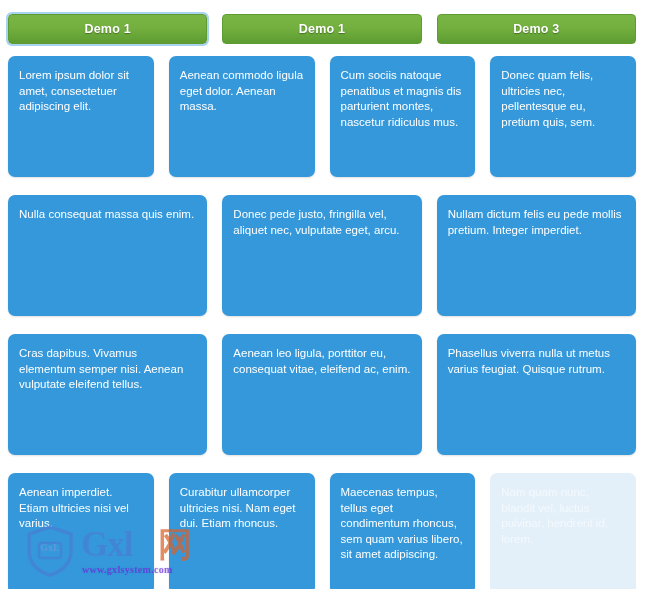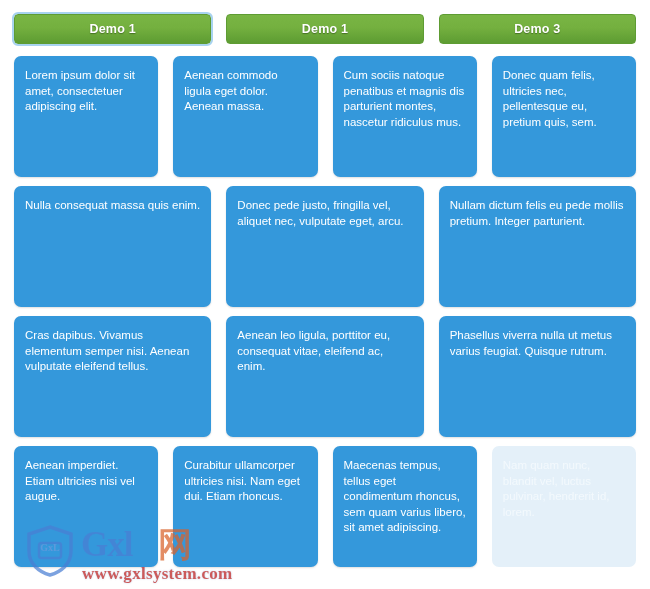--- a/index.html
+++ b/index.html
@@ -16,21 +16,21 @@
     overflow: hidden;
     position: relative;
   }
 
   .board {
     position: absolute;
     left: 0;
     top: 0;
     width: 650px;
     height: 589px;
-    padding: 14px 14px 0 14px;
+    padding: 14px 14px 0 8px;
   }
 
   
   .header-row {
     display: flex;
     gap: 15px;
     margin-bottom: 12px;
   }
   .col-header {
     flex: 1 1 0;
@@ -51,21 +51,21 @@
   .col-header.active {
     outline: 2px solid #a8d3ef;
     outline-offset: 0px;
     box-shadow: 0 0 0 1px #8cc3e8;
   }
 
   
   .grid-row {
     display: flex;
     gap: 15px;
-    margin-bottom: 9px;
+    margin-bottom: 18px;
     justify-content: center;
   }
   .card {
     flex: 1 1 0;
     height: 121px;
     border-radius: 7px;
     background: #3498db;
     color: #ffffff;
     font-size: 11.5px;
     line-height: 15.5px;
@@ -120,23 +120,23 @@
     font-size: 34px;
     font-weight: bold;
     color: #d9622a;
     line-height: 40px;
   }
   .wm-url {
     position: absolute;
     left: 56px;
     top: 41px;
     font-family: "Liberation Serif", serif;
-    font-size: 17px;
-    font-weight: bold;
-    color: #b91c1c;
+    font-size: 10px;
+    font-weight: bold;
+    color: #6d28d9;
     letter-spacing: 0.3px;
     text-shadow: 0 0 2px rgba(60,110,190,0.45);
   }
 </style>
 </head>
 <body>
 
 <div class="board">
 
   <div class="header-row">
@@ -167,39 +167,39 @@
   </div>
 
   <div class="grid-row">
     <div class="card">
       <span class="card-text">Nulla consequat massa quis enim.</span>
     </div>
     <div class="card">
       <span class="card-text">Donec pede justo, fringilla vel, aliquet nec, vulputate eget, arcu.</span>
     </div>
     <div class="card">
-      <span class="card-text">Nullam dictum felis eu pede mollis pretium. Integer parturient.</span>
+      <span class="card-text">Nullam dictum felis eu pede mollis pretium. Integer imperdiet.</span>
     </div>
   </div>
 
   <div class="grid-row">
     <div class="card">
       <span class="card-text">Cras dapibus. Vivamus elementum semper nisi. Aenean vulputate eleifend tellus.</span>
     </div>
     <div class="card">
       <span class="card-text">Aenean leo ligula, porttitor eu, consequat vitae, eleifend ac, enim.</span>
     </div>
     <div class="card">
       <span class="card-text">Phasellus viverra nulla ut metus varius feugiat. Quisque rutrum.</span>
     </div>
   </div>
 
   <div class="grid-row">
     <div class="card">
-      <span class="card-text">Aenean imperdiet. Etiam ultricies nisi vel augue.</span>
+      <span class="card-text">Aenean imperdiet. Etiam ultricies nisi vel varius.</span>
     </div>
     <div class="card">
       <span class="card-text">Curabitur ullamcorper ultricies nisi. Nam eget dui. Etiam rhoncus.</span>
     </div>
     <div class="card">
       <span class="card-text">Maecenas tempus, tellus eget condimentum rhoncus, sem quam varius libero, sit amet adipiscing.</span>
     </div>
     <div class="card faded">
       <span class="card-text">Nam quam nunc, blandit vel, luctus pulvinar, hendrerit id, lorem.</span>
     </div>

